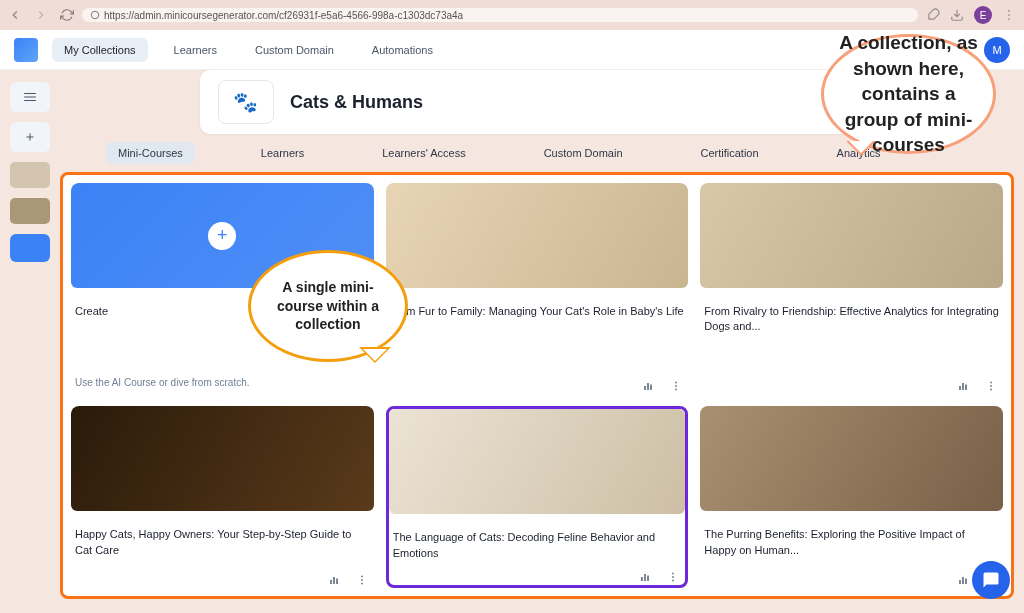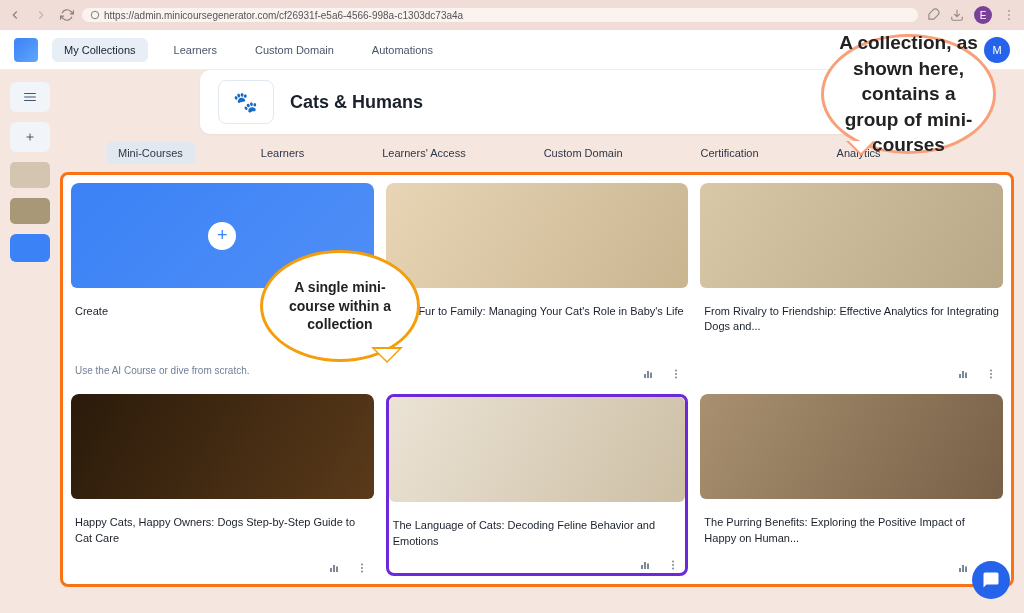--- a/index.html
+++ b/index.html
@@ -34,39 +34,39 @@
     
     .tabs-row { display: flex; gap: 18px; padding: 0 0 8px 10px; font-size: 11px; color: #2d3748; }
     .tab { cursor: pointer; padding: 5px 12px; margin-left: 36px; }
     .tab.active { background: #e2e8f0; border-radius: 5px; font-weight: 500; }
     
     .grid-wrap { border: 3px solid #f97316; border-radius: 8px; padding: 8px; background: #fff; display: grid; grid-template-columns: repeat(3, 1fr); gap: 12px; }
     .card { border-radius: 8px; overflow: hidden; display: flex; flex-direction: column; position: relative; }
     .card-img { width: 100%; height: 105px; background: #ccc; border-radius: 6px; }
     .card-body { padding: 16px 4px 4px; flex: 1; display: flex; flex-direction: column; gap: 41px; }
     .card-title { font-size: 11px; color: #1a202c; font-weight: 500; line-height: 1.4; flex: 1; }
-    .card-sub { font-size: 10px; color: #718096; line-height: 1.4; margin-top: 4px; }
+    .card-sub { font-size: 10px; color: #718096; line-height: 1.4; margin-top: 16px; }
     .card-actions { display: flex; justify-content: flex-end; gap: 16px; padding: 6px 6px 2px; }
     .card-act-icon { width: 12px; height: 12px; opacity: 0.7; cursor: pointer; }
     .card.highlighted { border: 3px solid #6d28d9; }
     
     .create-card .card-img { background: linear-gradient(135deg, #3b82f6, #4f8ef7); display: flex; align-items: center; justify-content: center; }
     .plus-circle { width: 28px; height: 28px; border-radius: 50%; background: #fff; display: flex; align-items: center; justify-content: center; color: #3b82f6; font-size: 18px; font-weight: 300; }
     
     .img1 { background: linear-gradient(120deg, #e8d5b5, #c9b590); }
     .img2 { background: linear-gradient(120deg, #d8c8a8, #b8a888); }
     .img3 { background: linear-gradient(120deg, #2a1a0a, #5a3a1a); }
     .img4 { background: linear-gradient(120deg, #ebe3d5, #cdbfa5); }
     .img5 { background: linear-gradient(120deg, #a89070, #786048); }
     
     .callout { position: absolute; background: #fff; border: 3px solid #f8a07a; border-radius: 50%; display: flex; align-items: center; justify-content: center; text-align: center; font-weight: 600; color: #222; z-index: 50; }
     .callout1 { width: 175px; height: 120px; top: 34px; right: 28px; font-size: 19px; line-height: 1.35; padding: 12px; }
     .callout1::after { content: ''; position: absolute; bottom: -14px; left: 25px; width: 0; height: 0; border: 12px solid transparent; border-top-color: #fff; }
     .callout1::before { content: ''; position: absolute; bottom: -20px; left: 22px; width: 0; height: 0; border: 15px solid transparent; border-top-color: #f8a07a; }
-    .callout2 { width: 160px; height: 112px; top: 250px; left: 260px; font-size: 14px; line-height: 1.35; border-color: #f59e0b; padding: 10px; }
+    .callout2 { width: 160px; height: 112px; top: 250px; left: 248px; font-size: 14px; line-height: 1.35; border-color: #f59e0b; padding: 10px; }
     .callout2::after { content: ''; position: absolute; bottom: -14px; right: 18px; width: 0; height: 0; border: 12px solid transparent; border-top-color: #fff; }
     .callout2::before { content: ''; position: absolute; bottom: -20px; right: 14px; width: 0; height: 0; border: 16px solid transparent; border-top-color: #f59e0b; }
     
     .chat-fab { position: absolute; bottom: 14px; right: 14px; width: 38px; height: 38px; border-radius: 50%; background: #2563eb; display: flex; align-items: center; justify-content: center; cursor: pointer; }
   </style>
 </head>
 <body>
 
 <div class="browser-chrome">
   <div class="nav-btns">
@@ -197,21 +197,21 @@
               <circle cx="12" cy="5" r="2"></circle>
               <circle cx="12" cy="12" r="2"></circle>
               <circle cx="12" cy="19" r="2"></circle>
             </svg>
         </div>
       </div>
 
       <div class="card">
         <div class="card-img img3"></div>
         <div class="card-body">
-            <div class="card-title">Happy Cats, Happy Owners: Dogs Step-by-Step Guide to Cat Care</div>
+            <div class="card-title">Happy Cats, Happy Owners: Your Step-by-Step Guide to Cat Care</div>
           </div>
         <div class="card-actions">
           <svg class="card-act-icon" viewBox="0 0 24 24" fill="#475569">
               <rect x="4" y="12" width="4" height="8"></rect>
               <rect x="10" y="6" width="4" height="14"></rect>
               <rect x="16" y="9" width="4" height="11"></rect>
             </svg>
           <svg class="card-act-icon" viewBox="0 0 24 24" fill="#475569">
               <circle cx="12" cy="5" r="2"></circle>
               <circle cx="12" cy="12" r="2"></circle>

